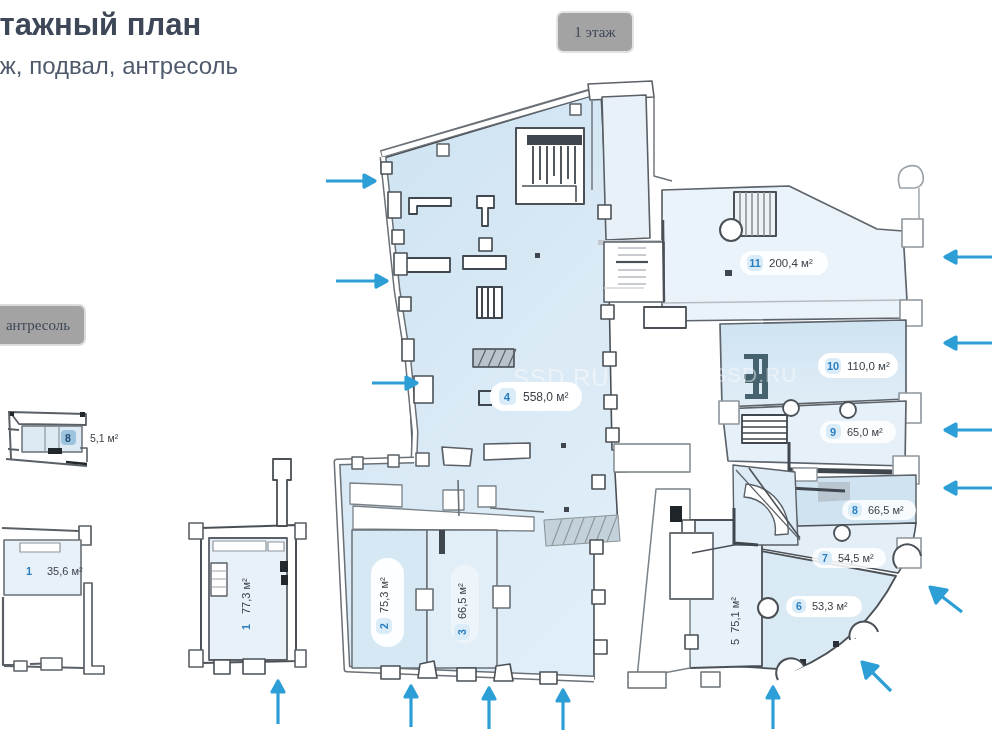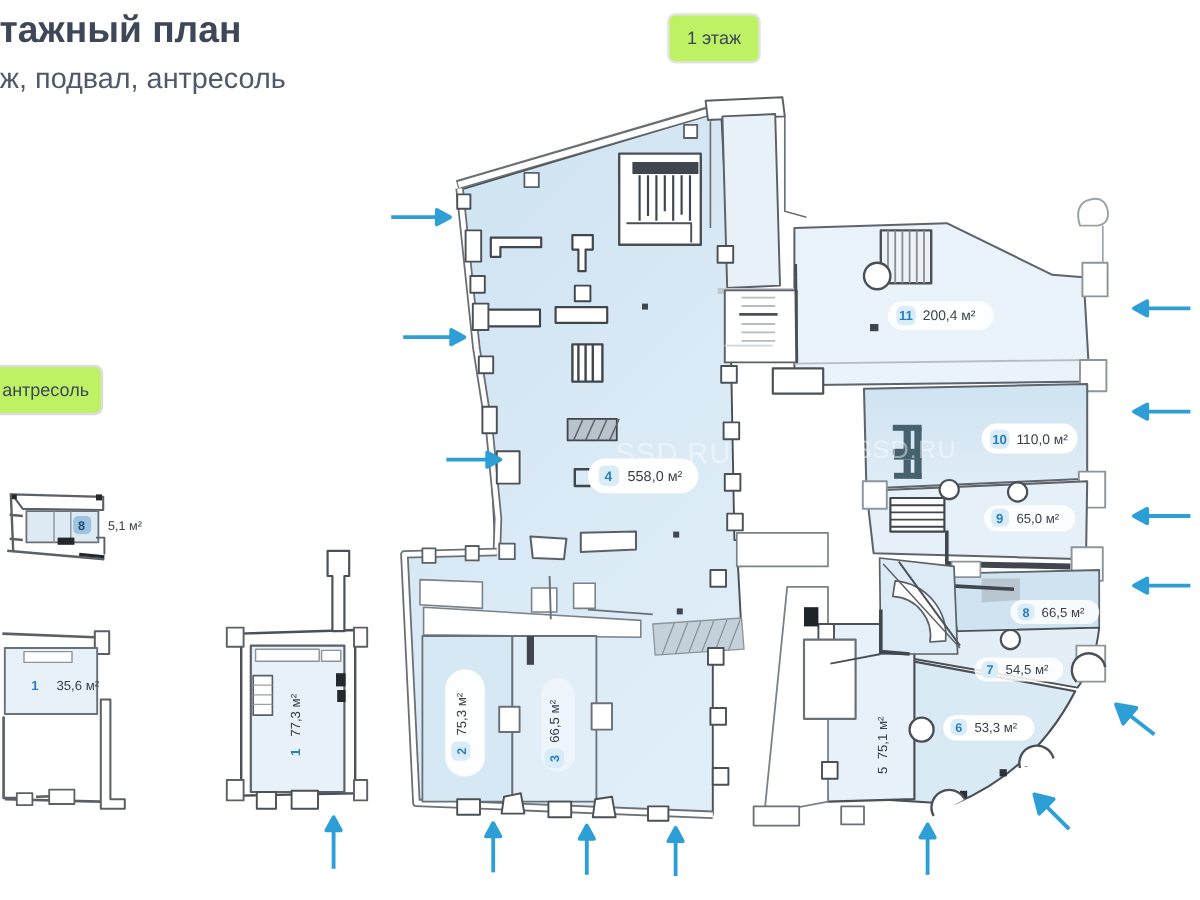--- a/index.html
+++ b/index.html
@@ -1,19 +1,19 @@
 <!DOCTYPE html>
 <html><head>
 <meta charset="utf-8">
 <style>
   html,body{margin:0;padding:0;background:#ffffff;width:1000px;height:750px;overflow:hidden;}
   body{font-family:"Liberation Sans", sans-serif;position:relative;}
   .title{position:absolute;left:-58px;top:7px;font-size:31px;font-weight:bold;color:#3d4757;}
   .subtitle{position:absolute;left:-56px;top:52px;font-size:24px;color:#4e5a6b;}
-  .btn{position:absolute;background:#bef264;border:2px solid #e3e3e3;border-radius:7px;color:#3d4757;font-size:15px;display:flex;align-items:center;justify-content:center;}
+  .btn{position:absolute;background:#a3a3a3;border:2px solid #e3e3e3;border-radius:7px;color:#3d4757;font-size:15px;display:flex;align-items:center;justify-content:center;font-family:Liberation Serif, serif;}
   .btn1{left:556px;top:11px;width:74px;height:38px;}
   .btn2{left:-22px;top:304px;width:108px;height:42px;border-color:#dcdcdc;padding-left:12px;box-sizing:border-box;}
   svg{position:absolute;left:0;top:0;filter:blur(0.45px);}
 </style>
 </head>
 <body>
 
 <div class="title">Поэтажный план</div>
 
 <div class="subtitle">1 этаж, подвал, антресоль</div>

